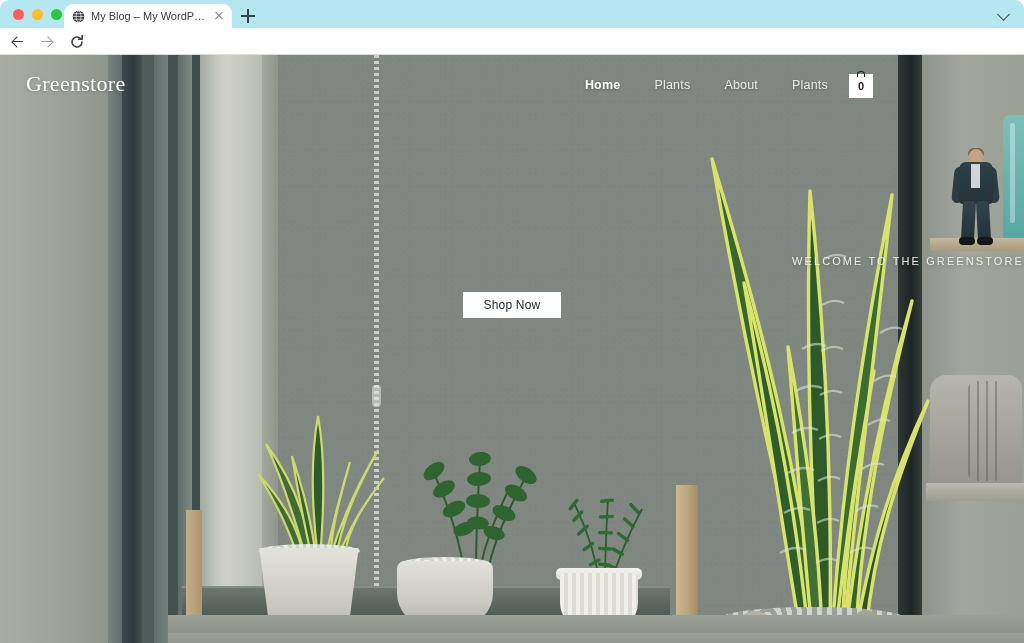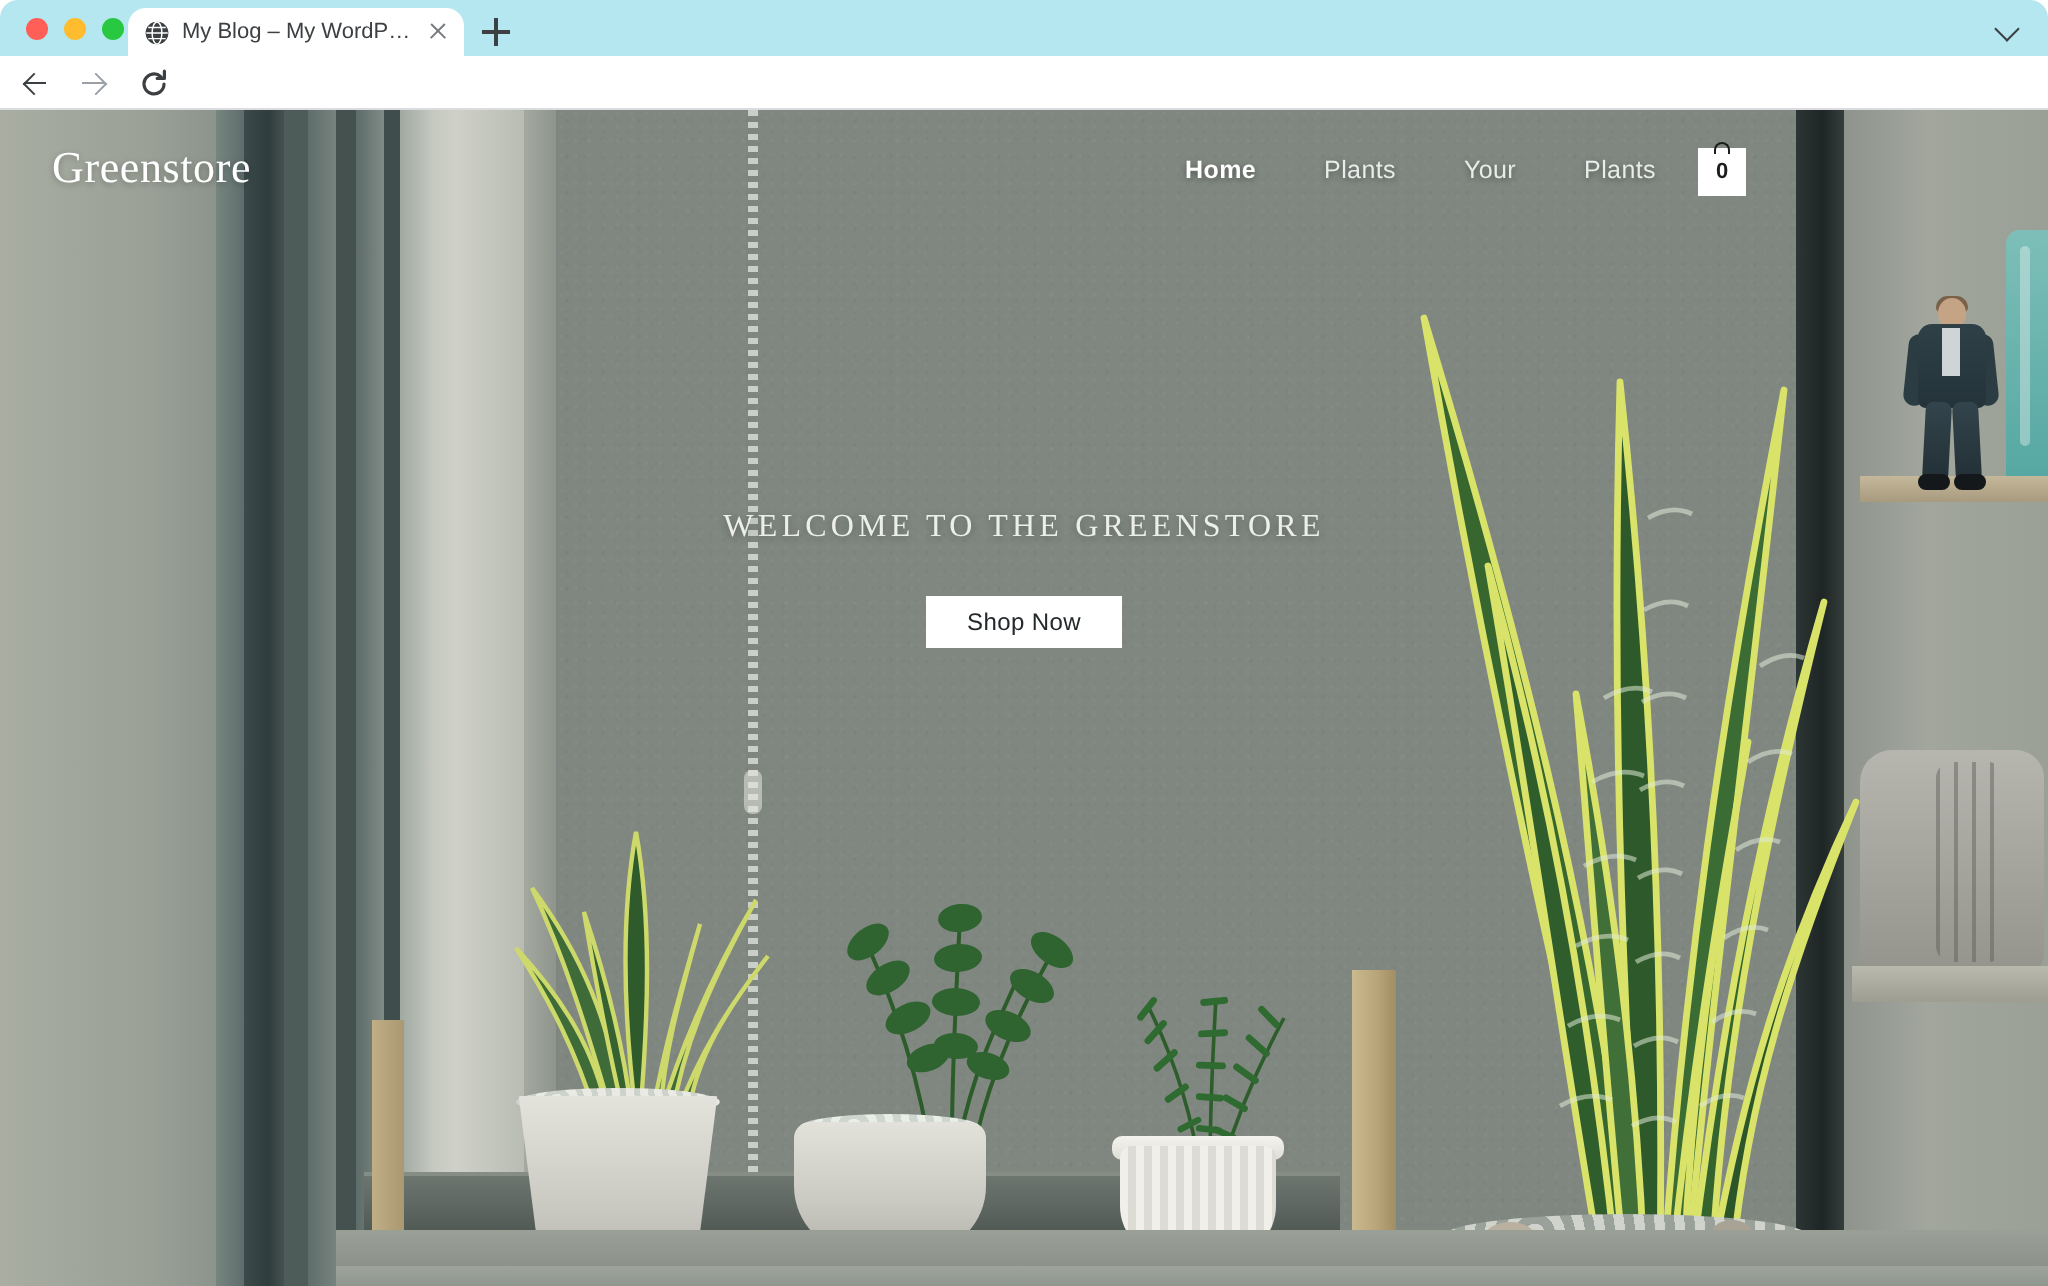--- a/index.html
+++ b/index.html
@@ -333,23 +333,23 @@
     border:1.5px solid #1d1d1d; border-bottom:none;
     border-radius:4px 4px 0 0;
   }
   .cart-count { font-size:11px; font-weight:bold; color:#1d1d1d; line-height:1; }
 
   
   .hero-copy {
     position:absolute; left:0; right:0; top:200px; text-align:center; z-index:4;
   }
   .eyebrow {
-    font-family:Liberation Serif, serif;
-    font-size:16px; letter-spacing:2.1px; color:#eceee9;
-    text-transform:uppercase; text-shadow:0 1px 4px rgba(0,0,0,.3);
+    font-family:Liberation Sans, sans-serif;
+    font-size:11px; letter-spacing:2.1px; color:#eceee9;
+    text-transform:uppercase; text-shadow:0 1px 4px rgba(0,0,0,.3);text-align:right;
   }
   .headline {
     margin-top:18px;
     font-family:"Liberation Serif", serif;
     font-size:53px; line-height:1.04; color:#ffffff; font-weight:normal;
     text-shadow:0 2px 10px rgba(0,0,0,.28);
     max-width:560px; margin-left:auto; margin-right:auto;
   }
   .cta {
     display:inline-block; margin-top:25px;
@@ -576,21 +576,21 @@
         <button class="cta">Shop Now</button>
       </div>
     </div>
 
     <div class="site-header">
       <div class="logo">Greenstore</div>
 
       <nav class="main-nav">
         <a class="nav-link active">Home</a>
         <a class="nav-link">Plants</a>
-        <a class="nav-link">Your</a>
+        <a class="nav-link">About</a>
         <a class="nav-link">Plants</a>
       </nav>
 
       <div class="cart">
         <span class="cart-handle"></span>
         <span class="cart-count">0</span>
       </div>
     </div>
 
   </div>

